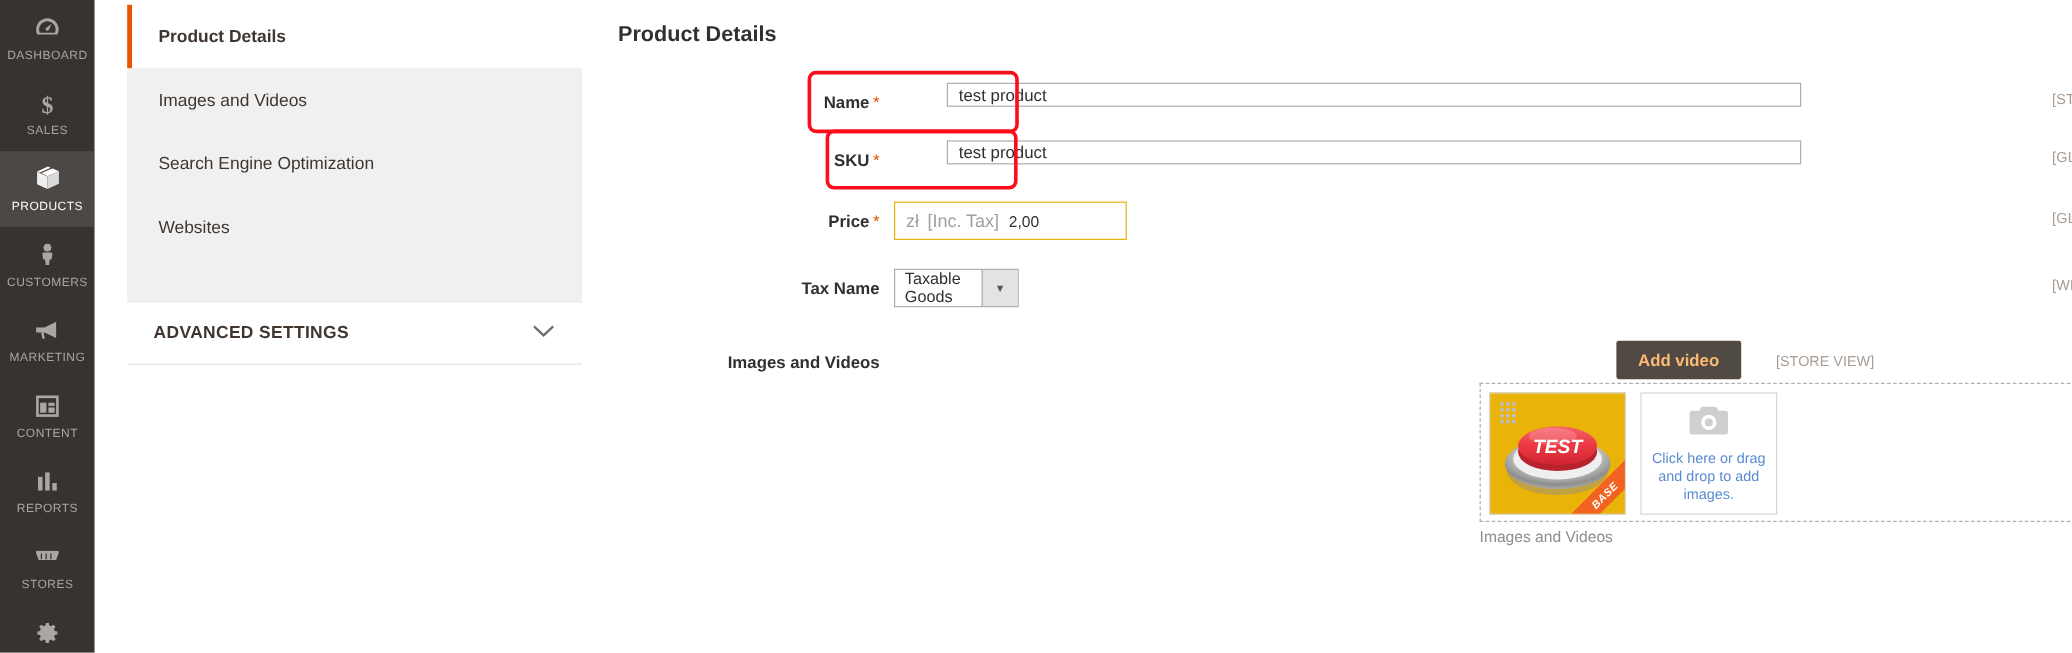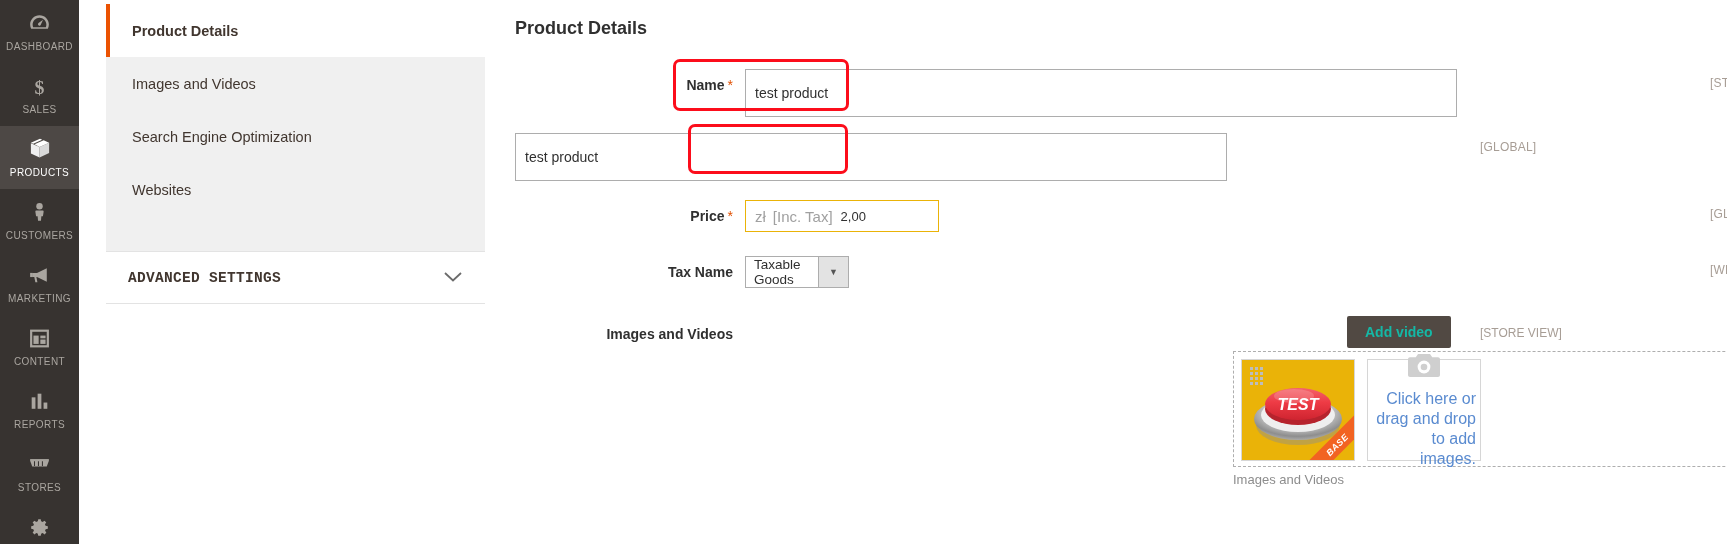--- a/index.html
+++ b/index.html
@@ -67,21 +67,21 @@
   .tab.plain { color: #41362f; font-weight: normal; }
   .tabs-filler { height: 35px; background:#f0f0f0; }
   .advanced {
     height: 52px; display:flex; align-items:center; justify-content:space-between;
     padding: 0 22px 0 22px;
     background: #ffffff;
     border-bottom: 1px solid #e3e3e3;
     cursor: pointer;
   }
   .advanced .atitle {
-    font-size: 14.5px; font-weight: bold; letter-spacing: .3px; color: #41362f; font-family: Liberation Mono, monospace;
+    font-size: 14.5px; font-weight: bold; letter-spacing: .3px; color: #41362f;
   }
   .chev { color:#666; }
 
   
   .main {
     flex: 1; position: relative; padding-left: 30px; padding-top: 18px;
     background:#fff;
   }
   .section-title {
     font-size: 18px; font-weight: bold; color: #303030; margin-bottom: 30px;
@@ -90,24 +90,25 @@
 
   .field-row { display: flex; align-items: flex-start; margin-bottom: 16px; position: relative; }
   .fl-label {
     width: 230px; text-align: right; padding-right: 12px;
     font-size: 14px; font-weight: bold; color: #303030;
     line-height: 32px; white-space: nowrap;
   }
   .req { color: #e04f00; font-weight: normal; margin-left: 3px; font-size:14px;}
   .fl-control { position: relative; }
   .txt {
-    height: 48px; border: 1px solid #adadad; background:#fff;
+    height: 20px; border: 1px solid #adadad; background:#fff;
     font-size: 14px; color: #303030; padding: 0 9px;
     font-family: "Liberation Sans", sans-serif;
     outline: none;
+    margin-left: 44px;
   }
   .txt.wide { width: 712px; }
   .scope {
     position: absolute; left: 965px; top: 7px;
     font-size: 12px; color: #a79d95; letter-spacing:.2px; white-space:nowrap;
   }
 
   
   .hl {
     position: absolute;
@@ -139,21 +140,21 @@
   }
 
   
   .media-row { display:flex; align-items:flex-start; margin-top: 36px; position:relative; }
   .media-label {
     width: 230px; text-align:right; padding-right:12px;
     font-size:14px; font-weight:bold; color:#303030; line-height:20px;
   }
   .addvideo {
     position:absolute; left: 832px; top: -8px;
-    background:#514943; color:#14b8a6; font-size:14px; font-weight:bold;
+    background:#514943; color:#fdba74; font-size:14px; font-weight:bold;
     padding: 8px 18px; border-radius:2px; cursor:pointer; border:0;
     font-family:"Liberation Sans", sans-serif;
   }
   .media-scope { position:absolute; left: 965px; top: 2px; font-size:12px; color:#a79d95; }
 
   .gallery {
     position:absolute; left: 718px; top: 27px;
     width: 712px; height: 116px;
     border: 1px dashed #aeaeae; background:#fff;
     padding: 7px;
@@ -175,21 +176,21 @@
     display:flex; align-items:center; justify-content:center;
     transform: rotate(-45deg); letter-spacing:.5px;
   }
   .uploadcard {
     width: 114px; height: 102px; border:1px solid #d6d6d6; background:#fff;
     display:flex; flex-direction:column; align-items:center; justify-content:center;
     cursor:pointer; padding: 4px;
   }
   .uploadcard .cam { margin-bottom: 6px; }
   .uploadcard .ctext {
-    font-size: 16px; color:#5a8bd0; text-align:right; line-height:1.25;
+    font-size: 12px; color:#5a8bd0; text-align:center; line-height:1.25;
   }
   .gallery-caption {
     position:absolute; left: 718px; top: 148px;
     font-size: 13px; color:#8d8d8d;
   }
 </style>
 </head>
 <body>
 
 <div class="app">
@@ -330,20 +331,23 @@
           <span>Name</span><span class="req">*</span>
         </div>
         <div class="fl-control">
           <input class="txt wide" value="test product" style="">
           <span class="scope">[STORE VIEW]</span>
         </div>
         <div class="hl" style="left:158px; top:-10px; width:176px; height:52px;"></div>
       </div>
 
       <div class="field-row" style="margin-bottom:19px;">
+        <div class="fl-label">
+          <span>SKU</span><span class="req">*</span>
+        </div>
         <div class="fl-control">
           <input class="txt wide" value="test product" style="">
           <span class="scope">[GLOBAL]</span>
         </div>
         <div class="hl" style="left:173px; top:-9px; width:160px; height:50px;"></div>
       </div>
 
       <div class="field-row" style="margin-bottom:24px;">
         <div class="fl-label">
           <span>Price</span><span class="req">*</span>

